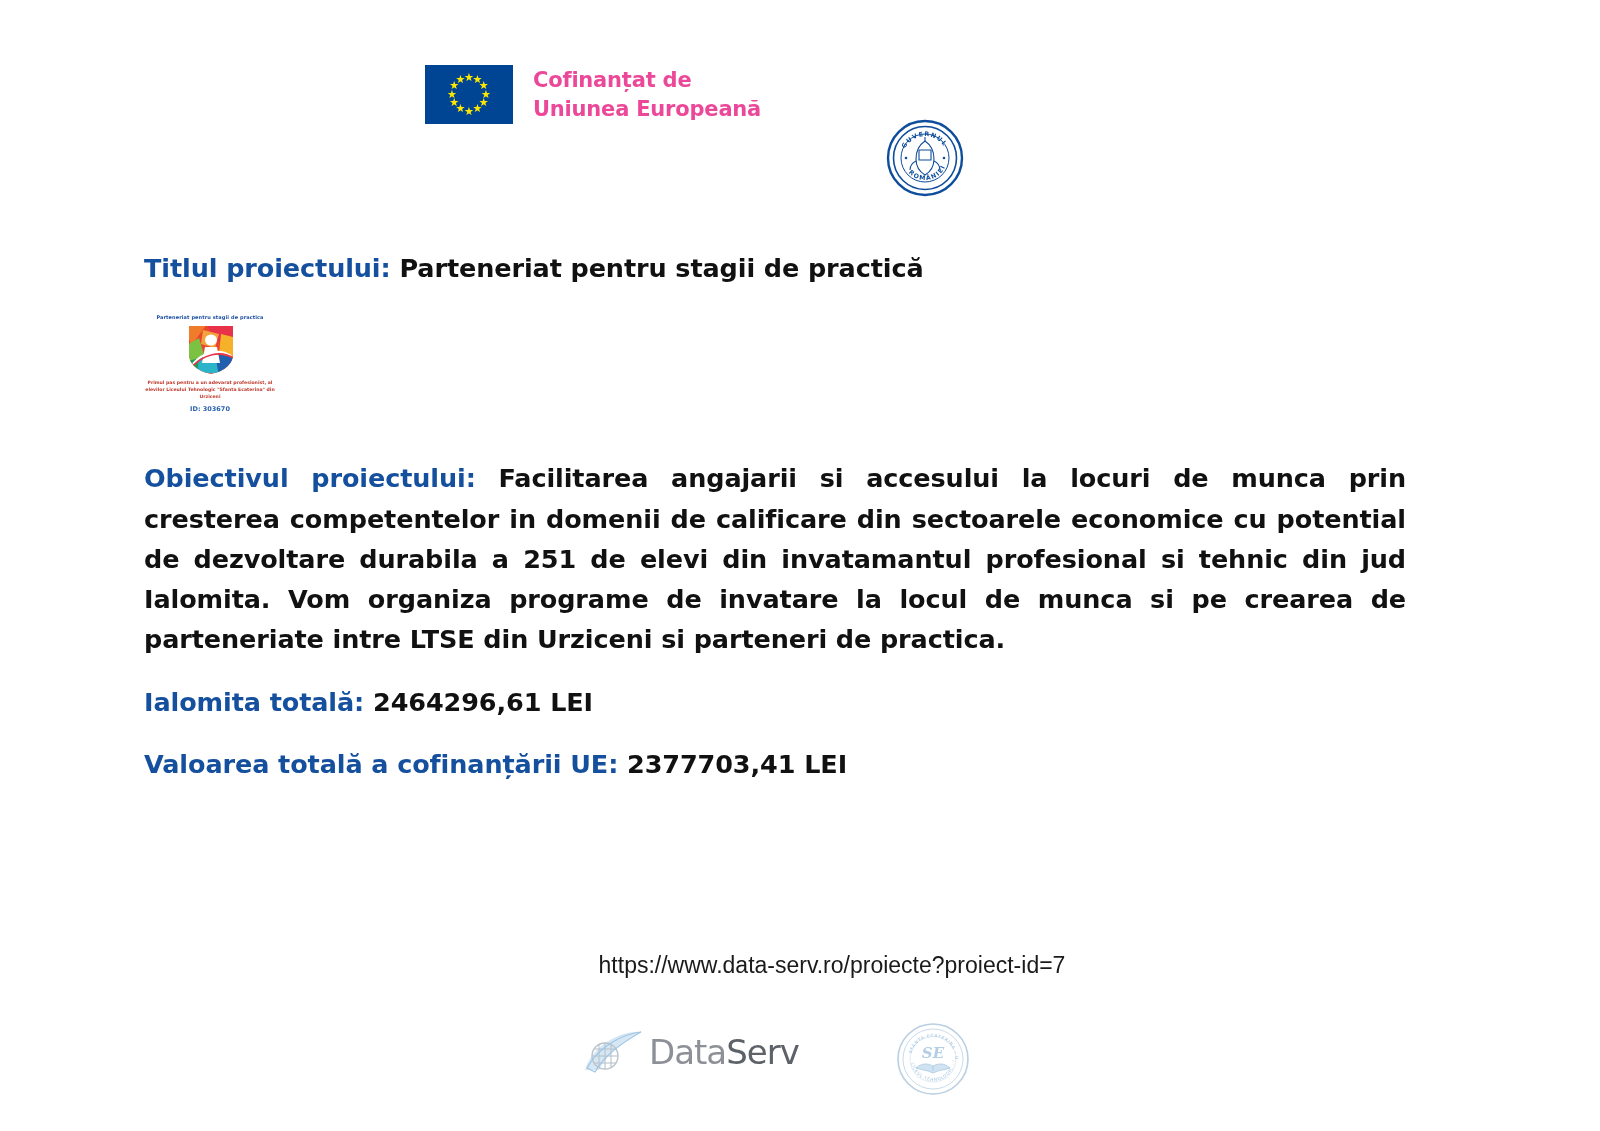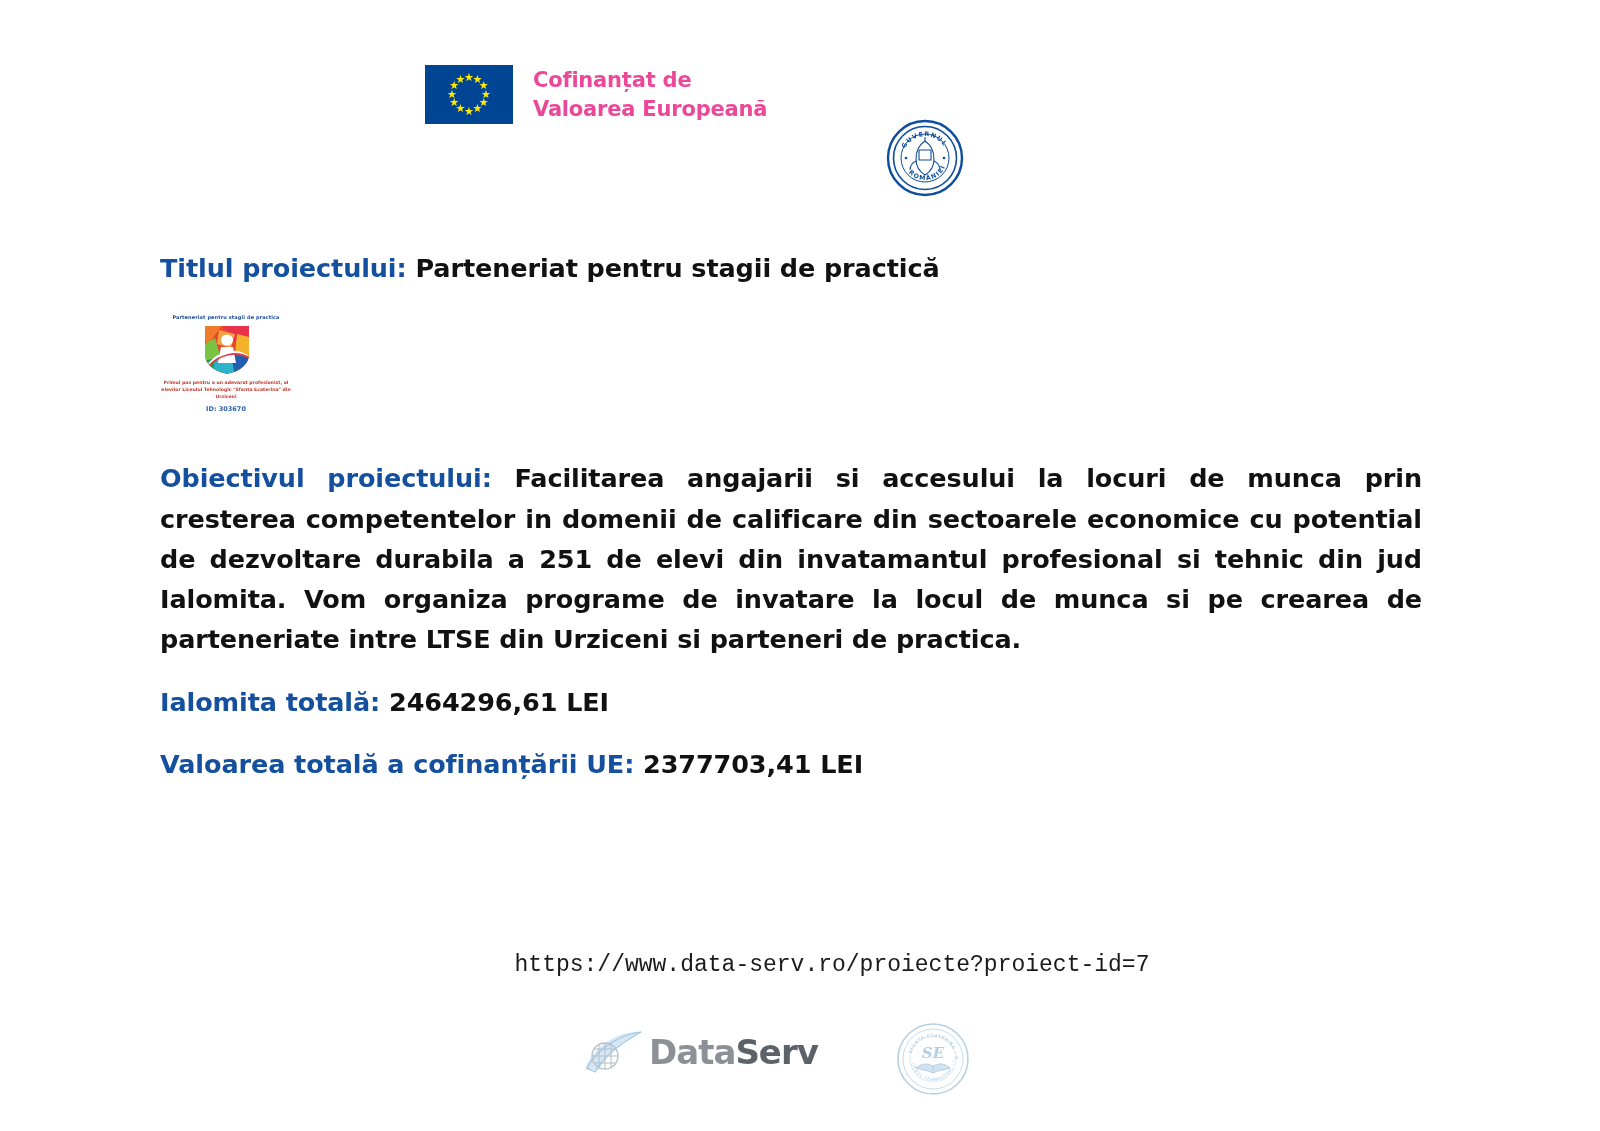--- a/index.html
+++ b/index.html
@@ -62,21 +62,21 @@
     position: absolute;
     left: 886px;
     top: 64px;
     width: 78px;
     height: 78px;
   }
 
   
   .content {
     position: absolute;
-    left: 160px;
+    left: 144px;
     top: 248px;
     width: 1262px;
   }
   .field {
     font-size: 25.5px;
     font-weight: bold;
     color: #111111;
     line-height: 1.58;
     margin: 0 0 22px 0;
     text-align: justify;
@@ -146,21 +146,21 @@
 
   
   .url-line {
     position: absolute;
     left: 0;
     top: 952px;
     width: 1600px;
     text-align: center;
     font-size: 23px;
     color: #1a1a1a;
-    font-family: Liberation Mono, monospace;
+    font-family: Liberation Sans, sans-serif;
     padding-left: 64px;
     box-sizing: border-box;
   }
 
   
   .footer {
     position: absolute;
     left: 0;
     top: 1016px;
     width: 1600px;
@@ -171,21 +171,21 @@
     left: 583px;
     top: 12px;
     display: flex;
     align-items: center;
     gap: 6px;
   }
   .ds-mark { width: 60px; height: 48px; }
   .ds-text {
     font-size: 34px;
     letter-spacing: -1px;
-    font-weight: bold;
+    font-weight: normal;
     font-family: "DejaVu Sans", "Liberation Sans", sans-serif;
   }
   .ds-data { color: #8d9197; }
   .ds-serv { color: #5d6168; }
 
   .school-seal {
     position: absolute;
     left: 896px;
     top: 6px;
     width: 74px;
@@ -207,21 +207,21 @@
         <span class="eu-star" style="left: 52.5px; top: 44.2224px;">★</span>
         <span class="eu-star" style="left: 44px; top: 46.5px;">★</span>
         <span class="eu-star" style="left: 35.5px; top: 44.2224px;">★</span>
         <span class="eu-star" style="left: 29.2776px; top: 38px;">★</span>
         <span class="eu-star" style="left: 27px; top: 29.5px;">★</span>
         <span class="eu-star" style="left: 29.2776px; top: 21px;">★</span>
         <span class="eu-star" style="left: 35.5px; top: 14.7776px;">★</span>
       </div>
     <div class="eu-text">
       <div>Cofinanțat de</div>
-      <div>Valoarea Europeană</div>
+      <div>Uniunea Europeană</div>
     </div>
   </div>
 
   <div class="gov-seal">
     <svg width="78" height="78" viewBox="0 0 78 78" aria-hidden="true">
       <circle cx="39" cy="39" r="37" fill="none" stroke="#0d4d9c" stroke-width="2.4"></circle>
       <circle cx="39" cy="39" r="31.5" fill="none" stroke="#0d4d9c" stroke-width="1.6"></circle>
       <circle cx="39" cy="39" r="24" fill="none" stroke="#0d4d9c" stroke-width="1"></circle>
       <path id="govArcTop" d="M 39 15 m -22 24 a 22 22 0 0 1 44 0" fill="none"></path>
       <path id="govArcBot" d="M 17 39 a 22 22 0 0 0 44 0" fill="none"></path>

